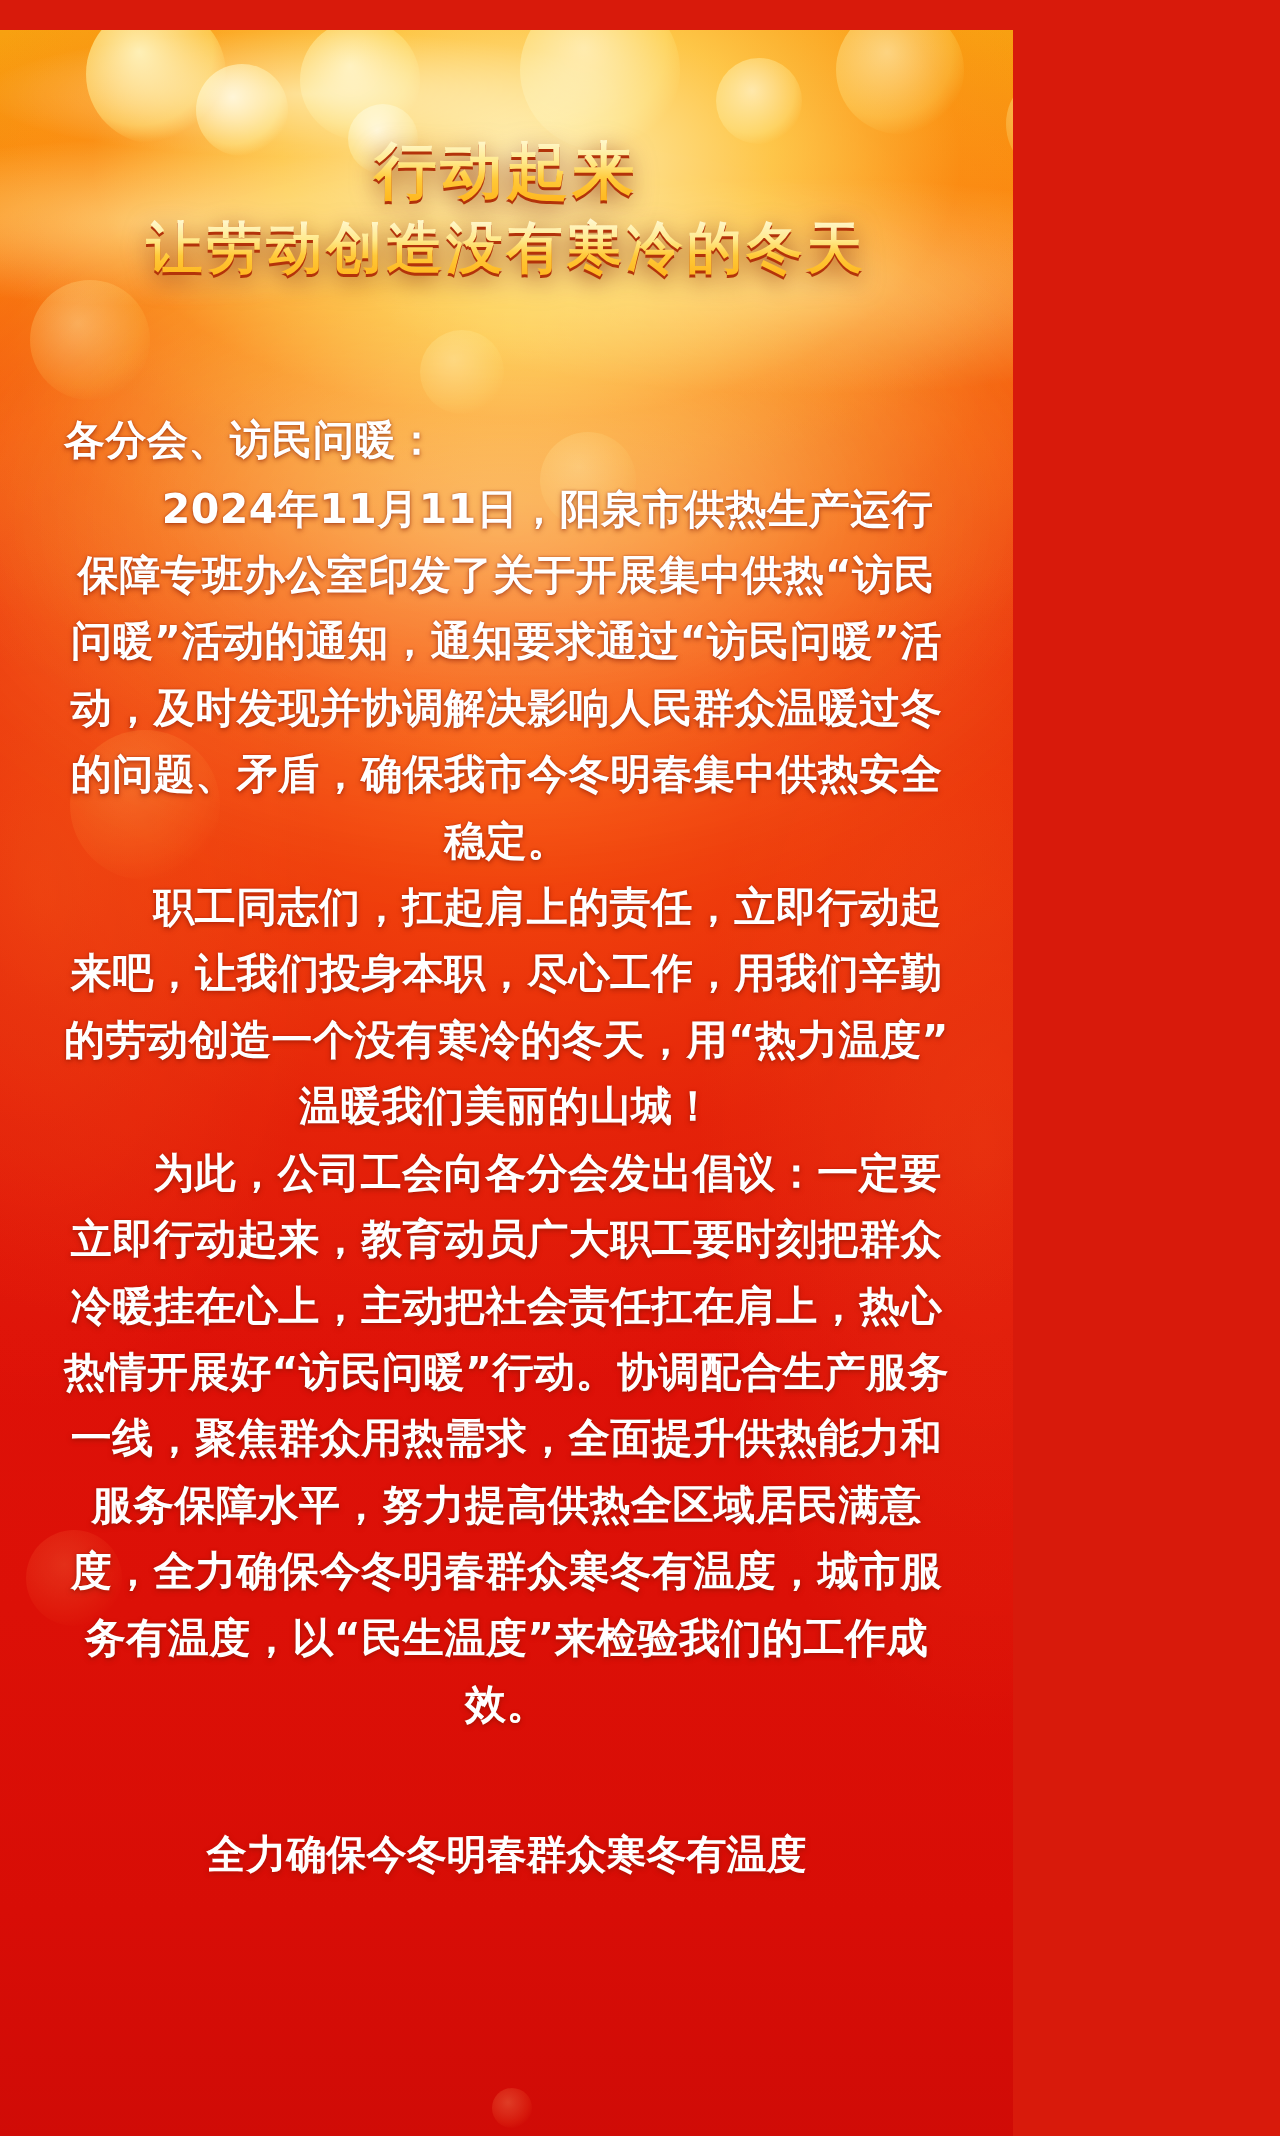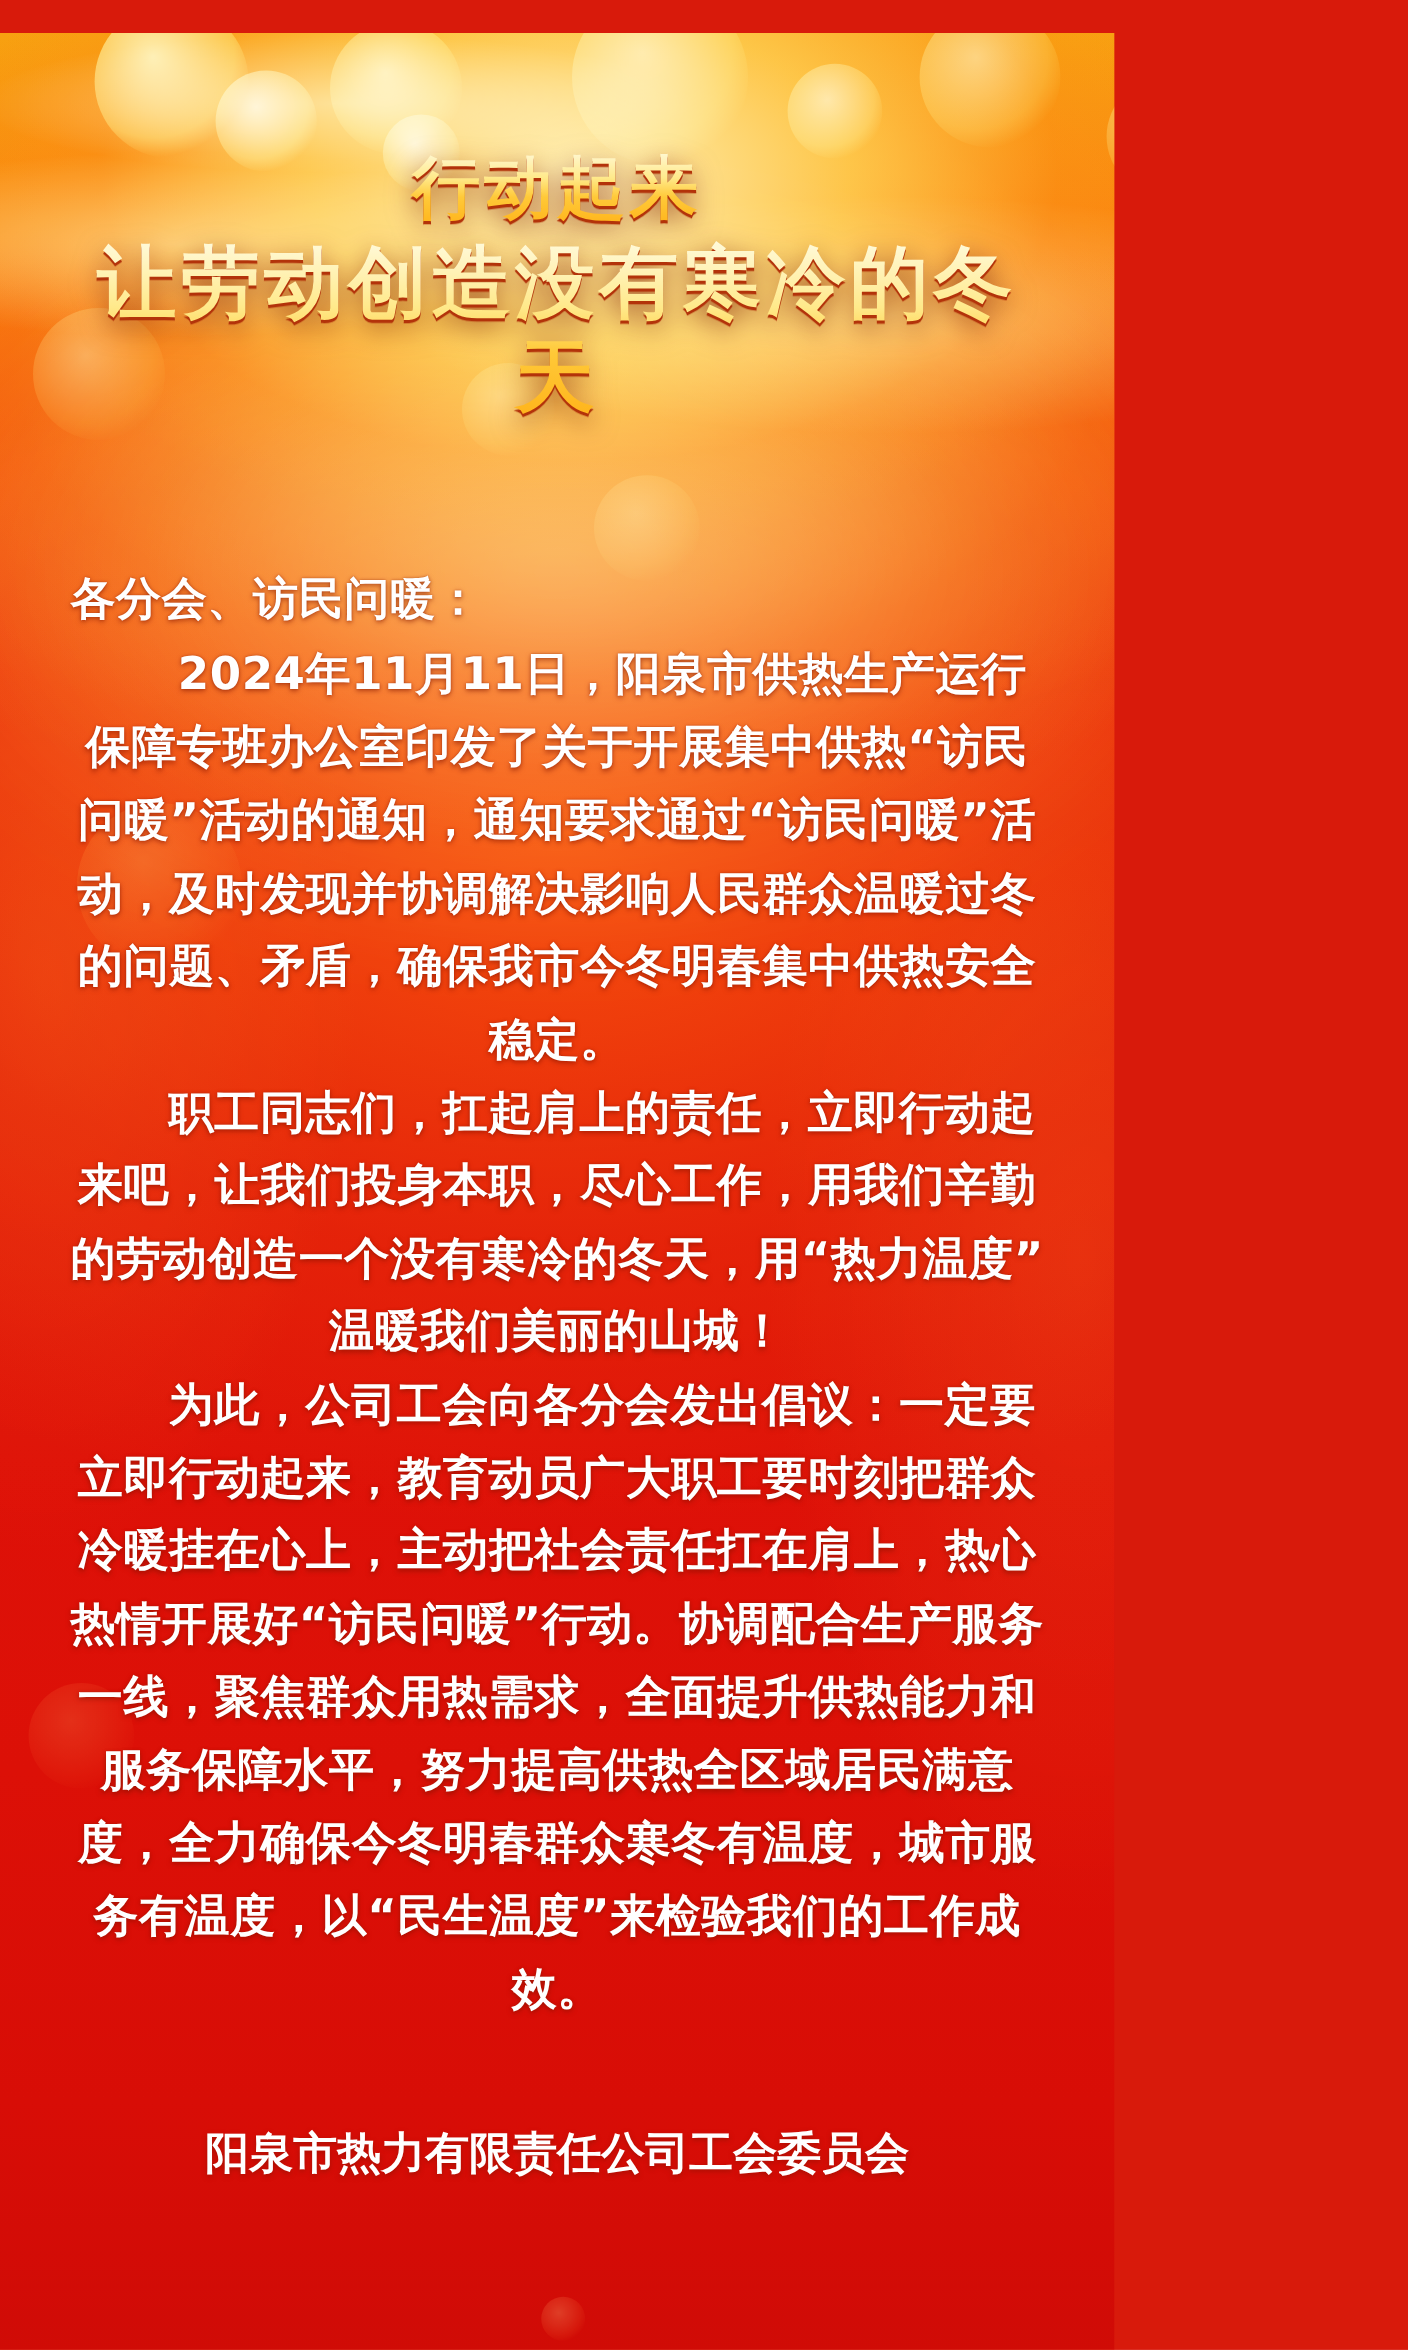--- a/index.html
+++ b/index.html
@@ -85,21 +85,21 @@
     letter-spacing: 4px;
     color: #fff9b0;
     background: linear-gradient(180deg, #fffbe0 0%, #ffe98a 38%, #ffc938 62%, #ffb218 100%);
     -webkit-background-clip: text;
     background-clip: text;
     -webkit-text-fill-color: transparent;
     filter: drop-shadow(0 3px 0 #b3330a) drop-shadow(0 6px 12px rgba(120,20,0,0.55));
     line-height: 1.18;
   }
   .title-line1 { font-size: 62px; }
-  .title-line2 { font-size: 72px; margin-top: 8px; text-decoration: underline; }
+  .title-line2 { font-size: 56px; margin-top: 8px; text-decoration: underline; }
 
   .body-block {
     margin-top: 126px;
     color: #ffffff;
     font-family: "DejaVu Sans", "Liberation Sans", sans-serif;
     font-weight: bold;
     font-size: 41px;
     line-height: 1.62;
     letter-spacing: 0.5px;
     text-shadow: 0 2px 5px rgba(130,20,0,0.55), 0 0 2px rgba(150,30,0,0.5);
@@ -159,17 +159,17 @@
     </div>
 
     <div class="body-block">
       <p class="salutation">各分会、访民问暖：</p>
       <p class="para">2024年11月11日，阳泉市供热生产运行保障专班办公室印发了关于开展集中供热“访民问暖”活动的通知，通知要求通过“访民问暖”活动，及时发现并协调解决影响人民群众温暖过冬的问题、矛盾，确保我市今冬明春集中供热安全稳定。</p>
       <p class="para">职工同志们，扛起肩上的责任，立即行动起来吧，让我们投身本职，尽心工作，用我们辛勤的劳动创造一个没有寒冷的冬天，用“热力温度”温暖我们美丽的山城！</p>
       <p class="para">为此，公司工会向各分会发出倡议：一定要立即行动起来，教育动员广大职工要时刻把群众冷暖挂在心上，主动把社会责任扛在肩上，热心热情开展好“访民问暖”行动。协调配合生产服务一线，聚焦群众用热需求，全面提升供热能力和服务保障水平，努力提高供热全区域居民满意度，全力确保今冬明春群众寒冬有温度，城市服务有温度，以“民生温度”来检验我们的工作成效。</p>
     </div>
 
     <div class="signature">
-      <div>阳泉市热力有限责任公司工会委员会</div>
+      <div>全力确保今冬明春群众寒冬有温度</div>
     </div>
 
   </div>
 </div>
 
 </body></html>

